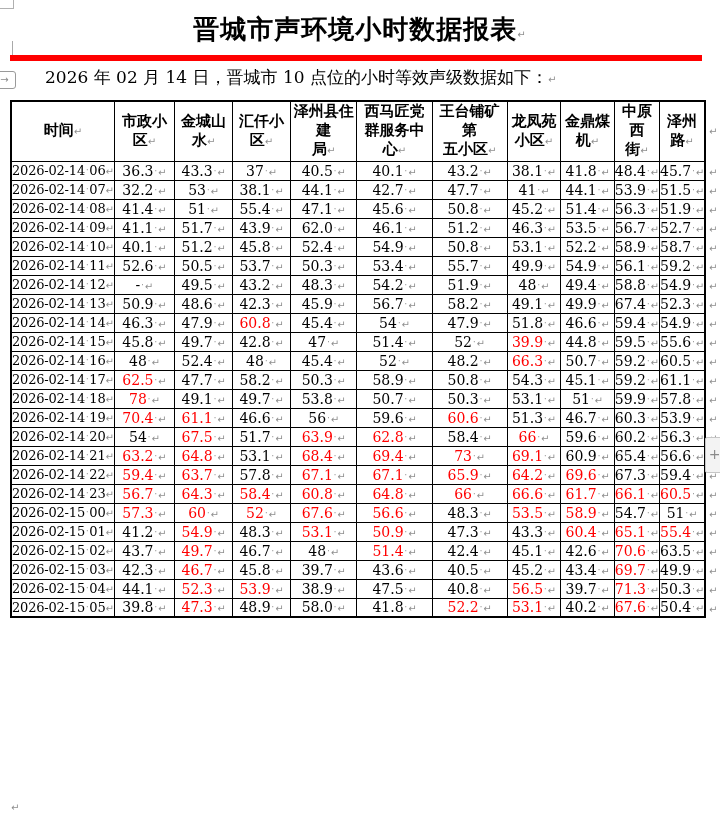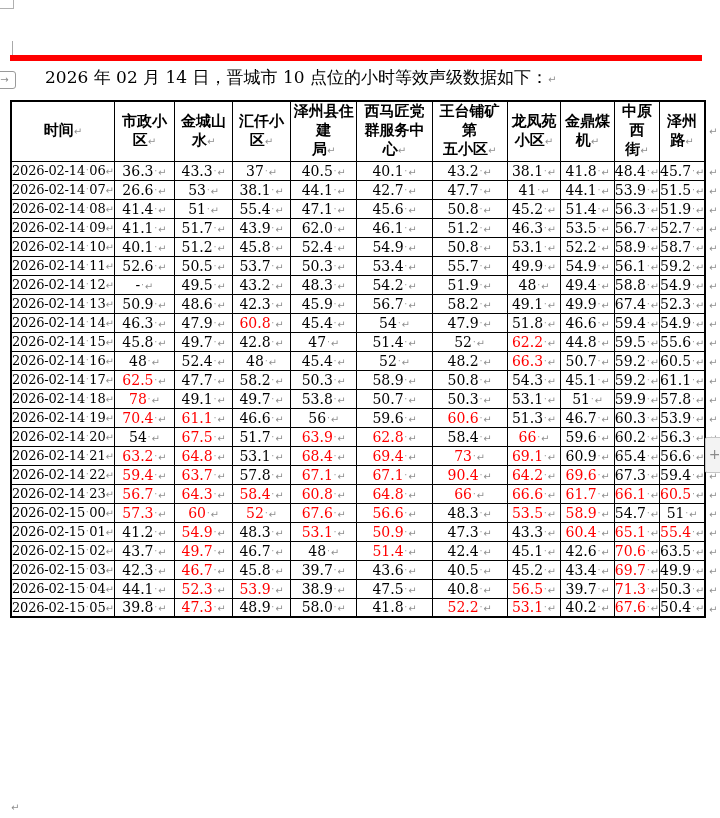--- a/index.html
+++ b/index.html
@@ -54,20 +54,21 @@
   
   .doc-end{position:absolute;left:11px;top:802px;}
 </style>
 </head>
 <body>
 
 <div class="page">
   <div class="corner-artifact"></div>
   <div class="caret-line"></div>
 
+  <div class="title"><span>晋城市声环境小时数据报表</span><span class="mk para">↵</span></div>
 
   <div class="red-bar"></div>
 
   <div class="margin-icon">→</div>
 
   <div class="subtitle"><span>2026 年 02 月 14 日，晋城市 10 点位的小时等效声级数据如下：</span><span class="mk para">↵</span></div>
 
   <table class="report">
     <colgroup>
         <col style="width: 95px;">
@@ -120,21 +121,21 @@
           <td class="val"><span>40.1</span><span class="mk dot">·</span><span class="mk para">↵</span></td>
           <td class="val"><span>43.2</span><span class="mk dot">·</span><span class="mk para">↵</span></td>
           <td class="val"><span>38.1</span><span class="mk dot">·</span><span class="mk para">↵</span></td>
           <td class="val"><span>41.8</span><span class="mk dot">·</span><span class="mk para">↵</span></td>
           <td class="val"><span>48.4</span><span class="mk dot">·</span><span class="mk para">↵</span></td>
           <td class="val"><span>45.7</span><span class="mk dot">·</span><span class="mk para">↵</span></td>
           <td class="outside"><span class="mk para">↵</span></td>
         </tr>
         <tr>
           <td class="time"><span>2026-02-14</span><span class="mk dot">·</span><span>07</span><span class="mk para">↵</span></td>
-          <td class="val"><span>26.6</span><span class="mk dot">·</span><span class="mk para">↵</span></td>
+          <td class="val"><span>32.2</span><span class="mk dot">·</span><span class="mk para">↵</span></td>
           <td class="val"><span>53</span><span class="mk dot">·</span><span class="mk para">↵</span></td>
           <td class="val"><span>38.1</span><span class="mk dot">·</span><span class="mk para">↵</span></td>
           <td class="val"><span>44.1</span><span class="mk dot">·</span><span class="mk para">↵</span></td>
           <td class="val"><span>42.7</span><span class="mk dot">·</span><span class="mk para">↵</span></td>
           <td class="val"><span>47.7</span><span class="mk dot">·</span><span class="mk para">↵</span></td>
           <td class="val"><span>41</span><span class="mk dot">·</span><span class="mk para">↵</span></td>
           <td class="val"><span>44.1</span><span class="mk dot">·</span><span class="mk para">↵</span></td>
           <td class="val"><span>53.9</span><span class="mk dot">·</span><span class="mk para">↵</span></td>
           <td class="val"><span>51.5</span><span class="mk dot">·</span><span class="mk para">↵</span></td>
           <td class="outside"><span class="mk para">↵</span></td>
@@ -238,21 +239,21 @@
           <td class="outside"><span class="mk para">↵</span></td>
         </tr>
         <tr>
           <td class="time"><span>2026-02-14</span><span class="mk dot">·</span><span>15</span><span class="mk para">↵</span></td>
           <td class="val"><span>45.8</span><span class="mk dot">·</span><span class="mk para">↵</span></td>
           <td class="val"><span>49.7</span><span class="mk dot">·</span><span class="mk para">↵</span></td>
           <td class="val"><span>42.8</span><span class="mk dot">·</span><span class="mk para">↵</span></td>
           <td class="val"><span>47</span><span class="mk dot">·</span><span class="mk para">↵</span></td>
           <td class="val"><span>51.4</span><span class="mk dot">·</span><span class="mk para">↵</span></td>
           <td class="val"><span>52</span><span class="mk dot">·</span><span class="mk para">↵</span></td>
-          <td class="val red"><span>62.2</span><span class="mk dot">·</span><span class="mk para">↵</span></td>
+          <td class="val red"><span>39.9</span><span class="mk dot">·</span><span class="mk para">↵</span></td>
           <td class="val"><span>44.8</span><span class="mk dot">·</span><span class="mk para">↵</span></td>
           <td class="val"><span>59.5</span><span class="mk dot">·</span><span class="mk para">↵</span></td>
           <td class="val"><span>55.6</span><span class="mk dot">·</span><span class="mk para">↵</span></td>
           <td class="outside"><span class="mk para">↵</span></td>
         </tr>
         <tr>
           <td class="time"><span>2026-02-14</span><span class="mk dot">·</span><span>16</span><span class="mk para">↵</span></td>
           <td class="val"><span>48</span><span class="mk dot">·</span><span class="mk para">↵</span></td>
           <td class="val"><span>52.4</span><span class="mk dot">·</span><span class="mk para">↵</span></td>
           <td class="val"><span>48</span><span class="mk dot">·</span><span class="mk para">↵</span></td>
@@ -335,21 +336,21 @@
           <td class="val"><span>56.6</span><span class="mk dot">·</span><span class="mk para">↵</span></td>
           <td class="outside"><span class="mk para">↵</span></td>
         </tr>
         <tr>
           <td class="time"><span>2026-02-14</span><span class="mk dot">·</span><span>22</span><span class="mk para">↵</span></td>
           <td class="val red"><span>59.4</span><span class="mk dot">·</span><span class="mk para">↵</span></td>
           <td class="val red"><span>63.7</span><span class="mk dot">·</span><span class="mk para">↵</span></td>
           <td class="val"><span>57.8</span><span class="mk dot">·</span><span class="mk para">↵</span></td>
           <td class="val red"><span>67.1</span><span class="mk dot">·</span><span class="mk para">↵</span></td>
           <td class="val red"><span>67.1</span><span class="mk dot">·</span><span class="mk para">↵</span></td>
-          <td class="val red"><span>90.4</span><span class="mk dot">·</span><span class="mk para">↵</span></td>
+          <td class="val red"><span>65.9</span><span class="mk dot">·</span><span class="mk para">↵</span></td>
           <td class="val red"><span>64.2</span><span class="mk dot">·</span><span class="mk para">↵</span></td>
           <td class="val red"><span>69.6</span><span class="mk dot">·</span><span class="mk para">↵</span></td>
           <td class="val"><span>67.3</span><span class="mk dot">·</span><span class="mk para">↵</span></td>
           <td class="val"><span>59.4</span><span class="mk dot">·</span><span class="mk para">↵</span></td>
           <td class="outside"><span class="mk para">↵</span></td>
         </tr>
         <tr>
           <td class="time"><span>2026-02-14</span><span class="mk dot">·</span><span>23</span><span class="mk para">↵</span></td>
           <td class="val red"><span>56.7</span><span class="mk dot">·</span><span class="mk para">↵</span></td>
           <td class="val red"><span>64.3</span><span class="mk dot">·</span><span class="mk para">↵</span></td>

